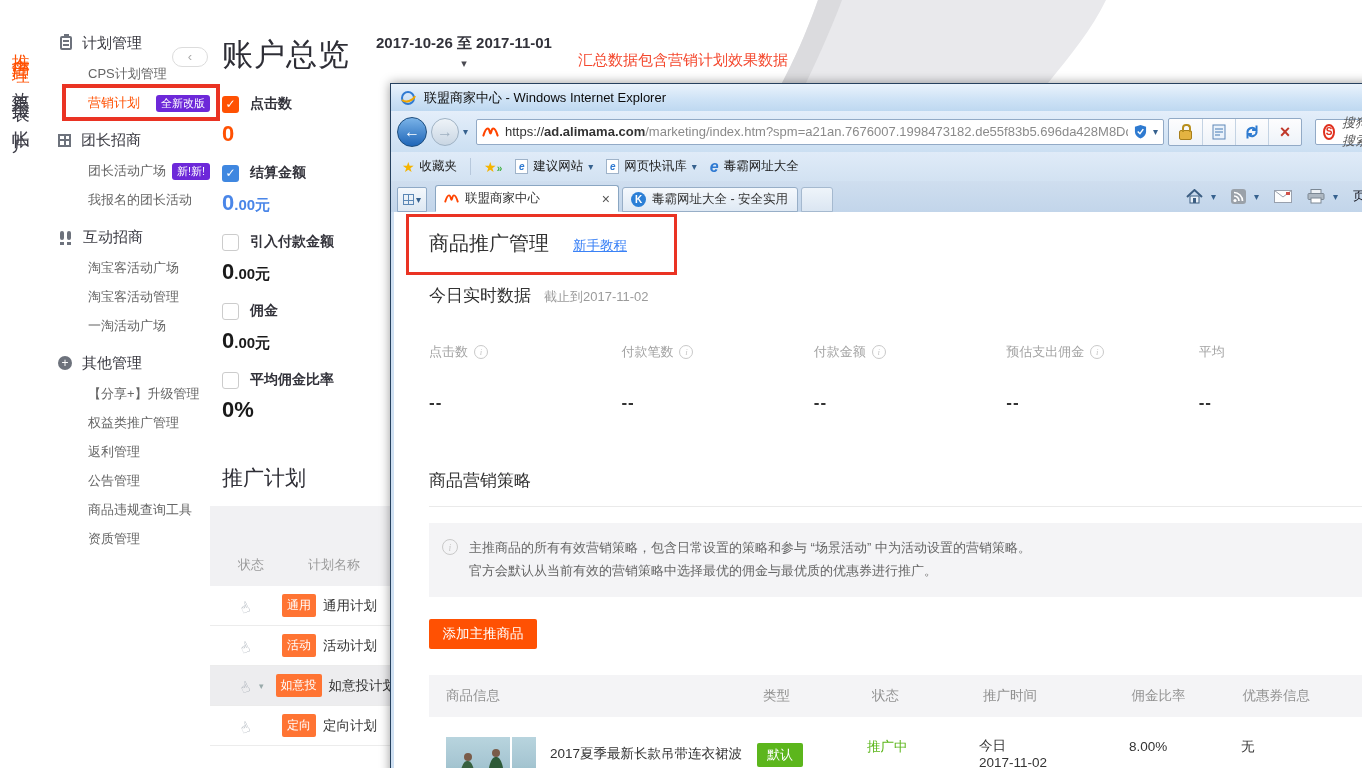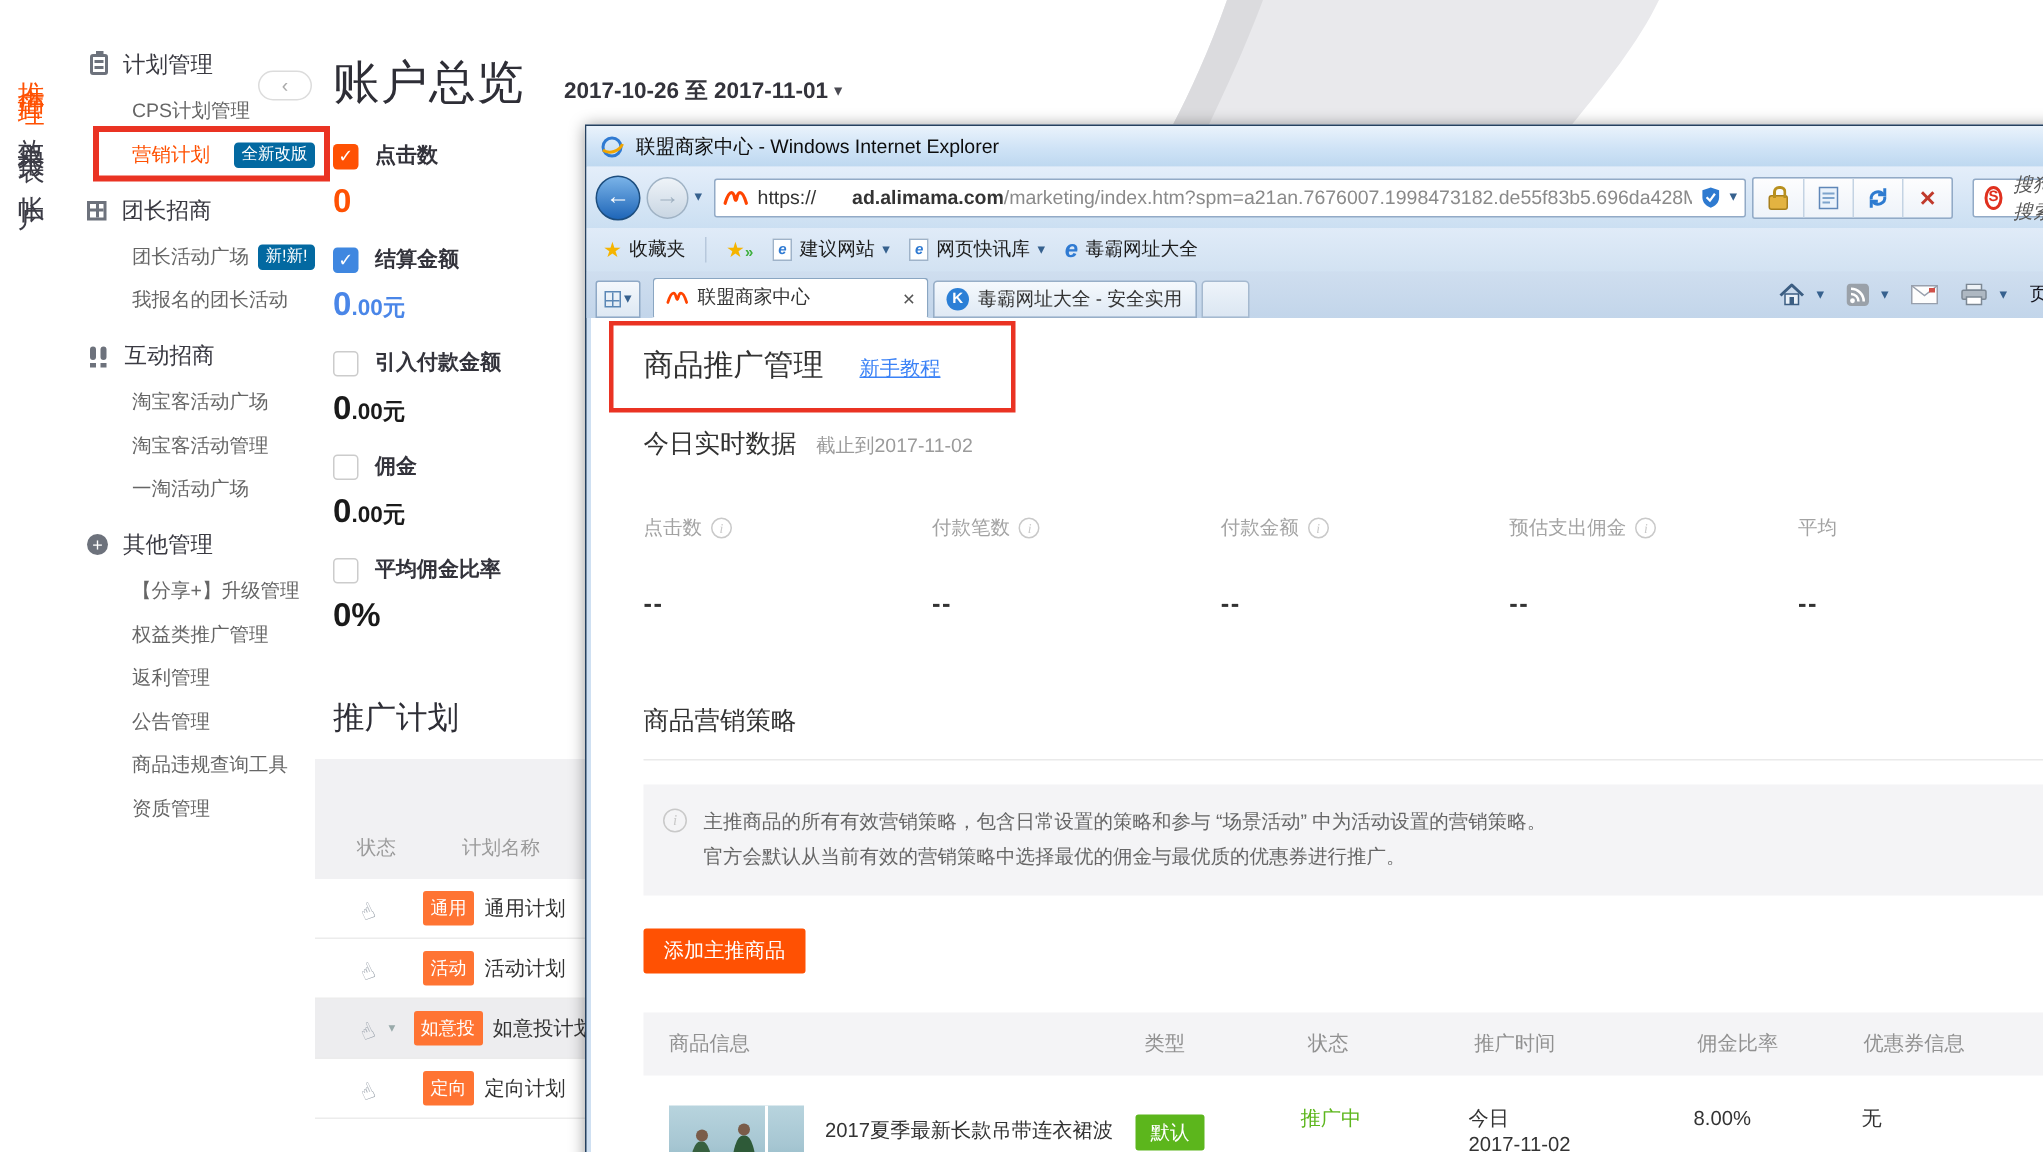--- a/index.html
+++ b/index.html
@@ -16,21 +16,21 @@
   .rail-item { writing-mode:vertical-rl; text-orientation:upright; font-size:18px;
     letter-spacing:4px; color:#3c3c46; margin-bottom:22px; line-height:1.1; cursor:pointer; }
   .rail-item.active { color:#ff5103; }
 
   
   .menu { position:absolute; left:58px; top:32px; width:154px; z-index:1; }
   .menu-group { margin-bottom:17px; }
   .menu-head { display:flex; align-items:center; gap:10px; font-size:15px; color:#3a3a42; height:22px; cursor:pointer; }
   .menu-item { margin:11px 0 0 30px; font-size:13px; color:#666; display:flex; align-items:center; gap:6px; cursor:pointer; position:relative; white-space:nowrap; }
   .menu-item.active { color:#ff5103;gap:16px; }
-  .badge { background:#0369a1; color:#fff; font-size:11px; line-height:1; padding:3px 5px; border-radius:3px; white-space:nowrap; }
+  .badge { background:#6d28d9; color:#fff; font-size:11px; line-height:1; padding:3px 5px; border-radius:3px; white-space:nowrap; }
   .anno-menu { position:absolute; left:-26px; right:-8px; top:-10px; bottom:-9px; border:4px solid #ea3323; pointer-events:none; }
   .collapse-btn { position:absolute; left:172px; top:47px; width:36px; height:20px; background:#fff;
     border:1px solid #dcdcdc; border-radius:10px; color:#aaa; font-size:13px; text-align:center; line-height:18px; z-index:1; cursor:pointer; }
 
   
   .ic { width:15px; height:15px; position:relative; flex:0 0 auto; }
   .ic-clip { width:12px; height:14px; border:2px solid #6d727c; border-radius:2px; margin-left:2px; }
   .ic-clip::before { content:''; position:absolute; top:-4px; left:2px; width:5px; height:3px; background:#6d727c; }
   .ic-clip::after { content:''; position:absolute; left:1px; top:2px; width:6px; height:2px; background:#6d727c; box-shadow:0 4px 0 #6d727c; }
   .ic-grid { width:13px; height:13px; border:2px solid #6d727c; }
@@ -39,21 +39,21 @@
   .ic-pin { width:12px; height:12px; border-radius:50% 50% 50% 0; transform:rotate(-45deg); background:#6d727c; margin:2px; }
   .ic-pin::before { content:''; position:absolute; left:4px; top:4px; width:4px; height:4px; border-radius:50%; background:#fff; }
   .ic-mic::before { content:''; position:absolute; left:2px; top:1px; width:4px; height:9px; background:#6d727c; border-radius:2px; box-shadow:7px 0 0 #6d727c; }
   .ic-mic::after { content:''; position:absolute; left:2px; bottom:0; width:4px; height:3px; background:#6d727c; box-shadow:7px 0 0 #6d727c; }
   .ic-plus { width:14px; height:14px; border-radius:50%; background:#6d727c; color:#fff; }
   .ic-plus::before { content:'+'; position:absolute; left:0; right:0; top:0; bottom:0; font-size:12px; line-height:14px; text-align:center; }
 
   
   .ov-header { position:absolute; left:222px; top:34px; display:flex; align-items:flex-end; gap:26px; z-index:1; }
   .ov-title { font-size:31px; color:#2e2e36; letter-spacing:1px; }
-  .ov-date { display:flex; align-items:center; gap:4px; font-size:15px; font-weight:bold; color:#33333b; padding-bottom:6px; cursor:pointer; }
+  .ov-date { display:flex; align-items:center; gap:4px; font-size:15px; font-weight:bold; color:#33333b; padding-bottom:6px; cursor:pointer;flex-direction:column; }
   .ov-date .caret { font-size:11px; color:#4a4a52; }
   .ov-note { font-size:15px; color:#f4472d; padding-bottom:6px; }
 
   
   .ov-stats { position:absolute; left:222px; top:94px; z-index:1; }
   .stat { margin-bottom:16px; }
   .stat-head { display:flex; align-items:center; gap:11px; height:20px; }
   .stat-label { font-size:14px; font-weight:600; color:#33333b; }
   .cb { width:17px; height:17px; border-radius:3px; display:flex; align-items:center; justify-content:center;
         font-size:12px; color:#fff; cursor:pointer; }
@@ -86,21 +86,21 @@
   .ie-navbar { height:41px; background:linear-gradient(#e4eefa,#cbdff2); display:flex; align-items:center; padding:0 6px; gap:4px; }
   .nav-circle { width:30px; height:30px; border-radius:50%; border:1px solid #1c4d7e;
         background:linear-gradient(#7ab3e8,#1f66b8); color:#fff; font-size:16px; font-weight:bold;
         display:flex; align-items:center; justify-content:center; cursor:pointer; flex:0 0 auto; }
   .nav-circle.disabled { width:28px; height:28px; background:linear-gradient(#eef3f8,#c9d6e3);
         border-color:#9fb2c4; color:#9fb0c0; cursor:default; }
   .caret { font-size:10px; color:#36618e; }
   .addr { width:688px; height:26px; background:#fff; border:1px solid #92aac6; border-radius:2px;
         display:flex; align-items:center; padding:0 5px; gap:6px; margin-left:4px; }
   .url { font-size:13px; white-space:nowrap; overflow:hidden; flex:1; color:#333; }
-  .url .host { font-weight:bold;margin-left:24px; }
+  .url .host { font-weight:bold; }
   .url .path { color:#8a8a8a; }
   .addr-btns { display:flex; height:28px; background:linear-gradient(#fdfdfe,#eef3f9); border:1px solid #92aac6; border-radius:2px; }
   .abtn { width:33px; display:flex; align-items:center; justify-content:center; border-left:1px solid #c4d3e3; cursor:pointer; }
   .abtn:first-child { border-left:none; }
   .stop-x { color:#c0392b; font-size:18px; font-weight:bold; line-height:1; }
   .search { flex:1; height:26px; background:#fff; border:1px solid #92aac6; border-radius:2px; margin-left:9px;
         display:flex; align-items:center; gap:7px; padding:0 7px; font-size:13px; font-style:italic; color:#555; }
   .sogou { width:16px; height:16px; border:2px solid #e0301e; border-radius:50%; color:#e0301e;
         font-size:10px; font-weight:bold; font-style:normal; display:flex; align-items:center; justify-content:center; }
   .lock { width:13px; height:10px; background:#e3b341; border:1px solid #a87f1c; border-radius:2px; position:relative; margin-top:6px; }
@@ -272,20 +272,21 @@
   </div>
 </div>
 <div class="collapse-btn">‹</div>
 
 <div class="ov-header">
   <div class="ov-title">账户总览</div>
   <div class="ov-date">
     <span>2017-10-26 至 2017-11-01</span>
     <span class="caret">▾</span>
   </div>
+  <div class="ov-note">汇总数据包含营销计划效果数据</div>
 </div>
 
 <div class="ov-stats">
   <div class="stat">
     <div class="stat-head">
       <span class="cb on-orange">
           <span>✓</span>
         </span>
       <span class="stat-label">点击数</span>
     </div>

